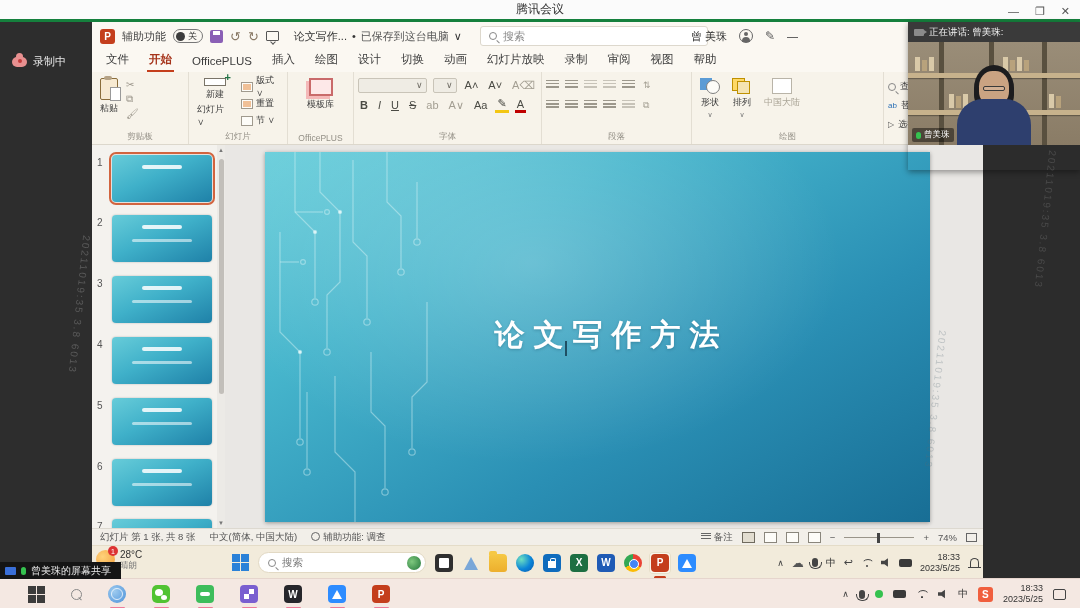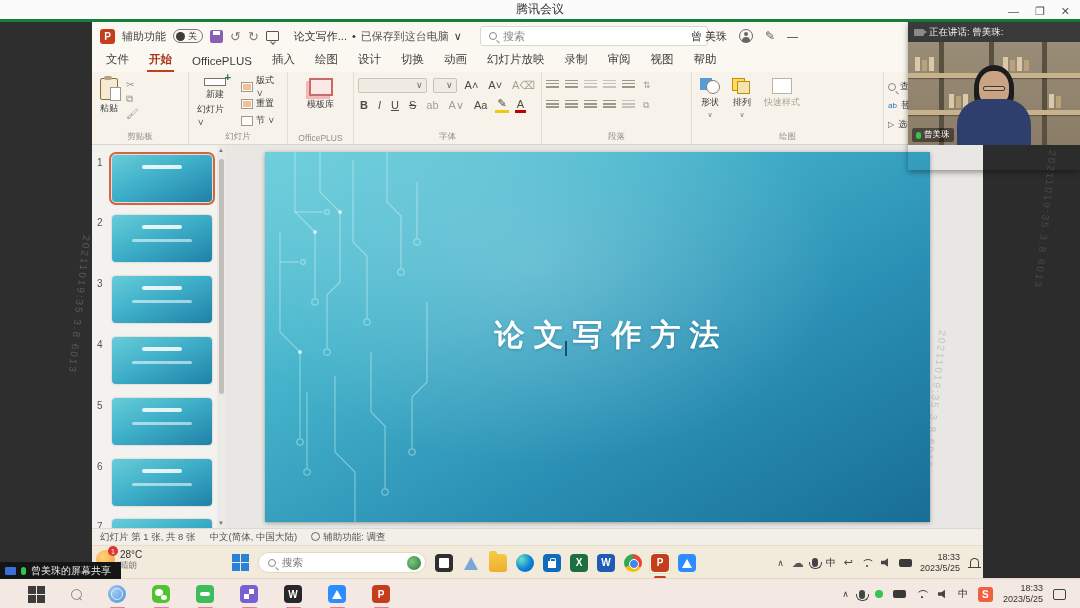--- a/index.html
+++ b/index.html
@@ -222,20 +222,26 @@
 
   <div class="titlebar">
     <span class="tb-title">腾讯会议</span>
     <div class="tb-controls">
       <span>—</span>
       <span>❐</span>
       <span>✕</span>
     </div>
   </div>
 
+  <div class="left-strip">
+    <div class="recording">
+      <span class="cloud-ic"></span>
+      <span>录制中</span>
+    </div>
+  </div>
   <div class="right-strip"></div>
 
   <div class="shared">
 
     <div class="qat">
       <span class="ppt-logo">P</span>
       <span>辅助功能</span>
       <span class="toggle">
           <span class="dot"></span>
           <span>关</span>
@@ -376,21 +382,21 @@
           <span>形状</span>
           <span style="font-size:7px;color:#777">∨</span>
         </div>
         <div class="bigbtn">
           <span class="arr-ic"></span>
           <span>排列</span>
           <span style="font-size:7px;color:#777">∨</span>
         </div>
         <div class="bigbtn" style="color:#aba597">
           <span class="qs-ic"></span>
-          <span>快速样式</span>
+          <span>中国大陆</span>
         </div>
         <span class="glabel">绘图</span>
       </div>
       <div class="rgroup" style="width:99px; border-right:none">
         <div class="fontstack" style="padding-top:4px; gap:5px">
           <span class="edit-item">
               <span class="sglyph"></span>
               <span>查找</span>
             </span>
           <span class="edit-item">
@@ -463,20 +469,32 @@
         <div class="glow"></div>
         <div class="slide-title">论文写作方法</div>
         <span class="ibeam"></span>
       </div>
     </div>
 
     <div class="statusbar">
       <span>幻灯片 第 1 张, 共 8 张</span>
       <span>中文(简体, 中国大陆)</span>
       <span><span class="acc-ic"></span><span>辅助功能: 调查</span></span>
+      <span class="sb-right">
+        <span><span class="notes-ic"></span><span>备注</span></span>
+        <span class="view-ic sel"></span>
+        <span class="view-ic"></span>
+        <span class="view-ic"></span>
+        <span class="view-ic"></span>
+        <span>−</span>
+        <span class="zoomline"></span>
+        <span>+</span>
+        <span>74%</span>
+        <span class="fit-ic"></span>
+      </span>
     </div>
 
     <div class="wtb">
       <div class="weather">
         <span class="sun">
             <span class="badge">1</span>
           </span>
         <span class="wtxt">
           <span class="wtemp">28°C</span>
           <span class="wdesc">晴朗</span>

